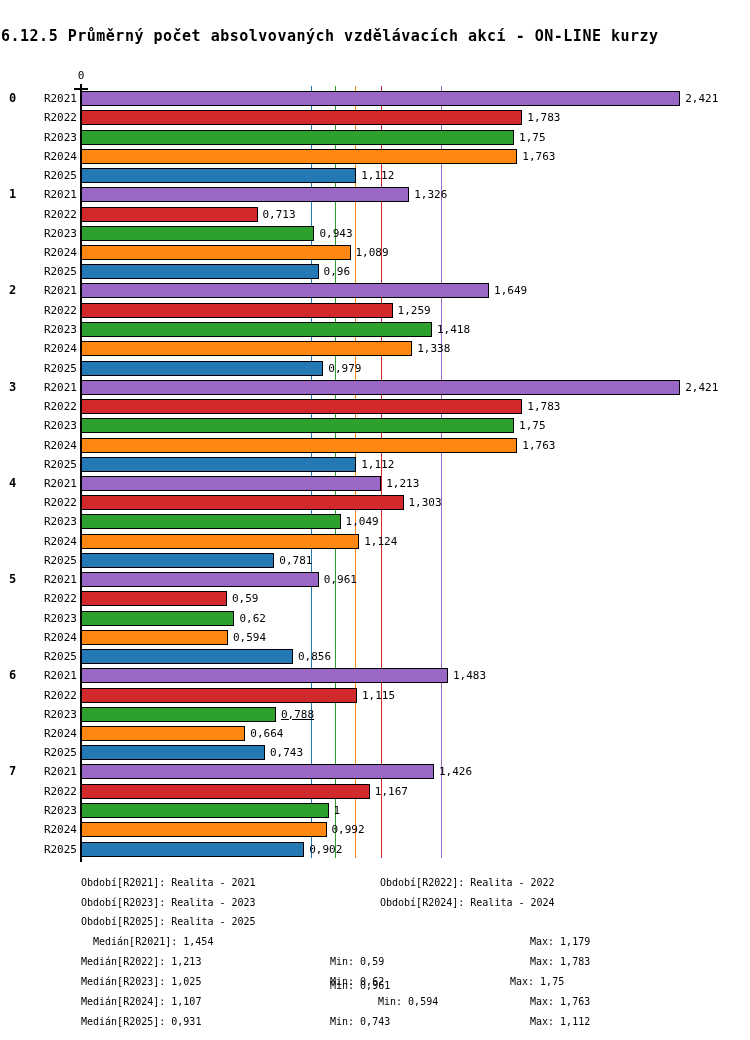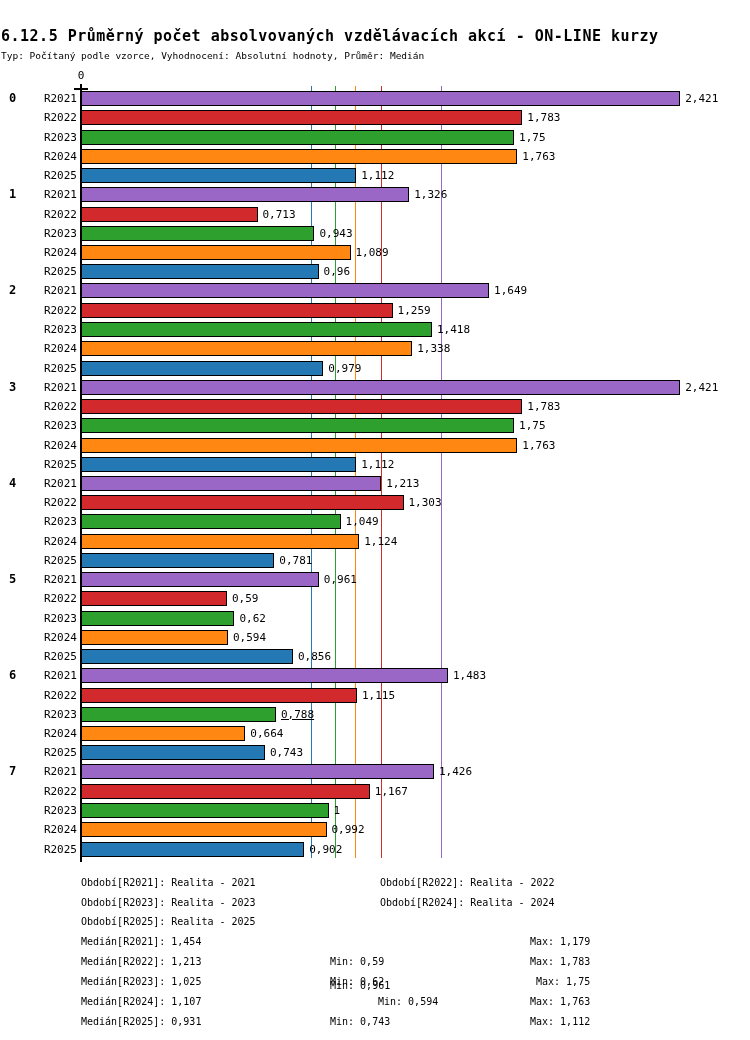--- a/index.html
+++ b/index.html
@@ -19,21 +19,20 @@
   .group-label{left:9px;width:20px;font-size:12px;font-weight:bold;line-height:15px;z-index:4;}
   .row-label{left:27px;width:50px;text-align:right;font-size:11px;line-height:15px;z-index:4;}
   .value-label{font-size:11px;line-height:15px;z-index:4;}
   .footer-text{font-size:10px;line-height:14px;}
 </style>
 </head>
 <body>
 
 <div id="canvas">
   <div class="abs title2">6.12.5 Průměrný počet absolvovaných vzdělávacích akcí - ON-LINE kurzy</div>
-  <div class="abs meta">Typ: Počítaný podle vzorce, Vyhodnocení: Absolutní hodnoty, Průměr: Medián</div>
 
   <div class="abs origin-label">0</div>
   <div class="abs axis-line"></div>
   <div class="abs axis-tick"></div>
 
   <div id="plot">
       <div class="abs median-line" style="left: 440.9px; background: rgb(154, 103, 198);"></div>
       <div class="abs median-line" style="left: 381.2px; background: rgb(210, 41, 45);"></div>
       <div class="abs median-line" style="left: 334.7px; background: rgb(45, 160, 45);"></div>
       <div class="abs median-line" style="left: 355px; background: rgb(255, 135, 18);"></div>
@@ -166,29 +165,29 @@
       <div class="abs row-label" style="top: 841.6px;">R2025</div>
       <div class="abs bar" style="top: 841.6px; left: 81px; width: 223.2px; background: rgb(36, 120, 180);"></div>
       <div class="abs value-label" style="top: 841.6px; left: 309.2px;">0,902</div>
     </div>
   <div id="footer">
       <div class="abs footer-text" style="left: 81px; top: 876px;">Období[R2021]: Realita - 2021</div>
       <div class="abs footer-text" style="left: 380px; top: 876px;">Období[R2022]: Realita - 2022</div>
       <div class="abs footer-text" style="left: 81px; top: 896px;">Období[R2023]: Realita - 2023</div>
       <div class="abs footer-text" style="left: 380px; top: 896px;">Období[R2024]: Realita - 2024</div>
       <div class="abs footer-text" style="left: 81px; top: 915px;">Období[R2025]: Realita - 2025</div>
-      <div class="abs footer-text" style="left: 81px; top: 935px;">Medián[R2021]: 1,454</div>
+      <div class="abs footer-text" style="left: 93px; top: 935px;">Medián[R2021]: 1,454</div>
       <div class="abs footer-text" style="left: 330px; top: 935px; margin-top: 44px;">Min: 0,961</div>
       <div class="abs footer-text" style="left: 530px; top: 935px;">Max: 1,179</div>
       <div class="abs footer-text" style="left: 81px; top: 955px;">Medián[R2022]: 1,213</div>
       <div class="abs footer-text" style="left: 330px; top: 955px;">Min: 0,59</div>
       <div class="abs footer-text" style="left: 530px; top: 955px;">Max: 1,783</div>
       <div class="abs footer-text" style="left: 81px; top: 975px;">Medián[R2023]: 1,025</div>
       <div class="abs footer-text" style="left: 330px; top: 975px;">Min: 0,62</div>
-      <div class="abs footer-text" style="left: 536px; top: 975px; text-align: right;">Max: 1,75</div>
+      <div class="abs footer-text" style="left: 510px; top: 975px; text-align: right;">Max: 1,75</div>
       <div class="abs footer-text" style="left: 81px; top: 995px;">Medián[R2024]: 1,107</div>
       <div class="abs footer-text" style="left: 330px; top: 995px; padding-left: 48px;">Min: 0,594</div>
       <div class="abs footer-text" style="left: 530px; top: 995px;">Max: 1,763</div>
       <div class="abs footer-text" style="left: 81px; top: 1015px;">Medián[R2025]: 0,931</div>
       <div class="abs footer-text" style="left: 330px; top: 1015px;">Min: 0,743</div>
       <div class="abs footer-text" style="left: 530px; top: 1015px;">Max: 1,112</div>
     </div>
 </div>
 
 </body></html>

